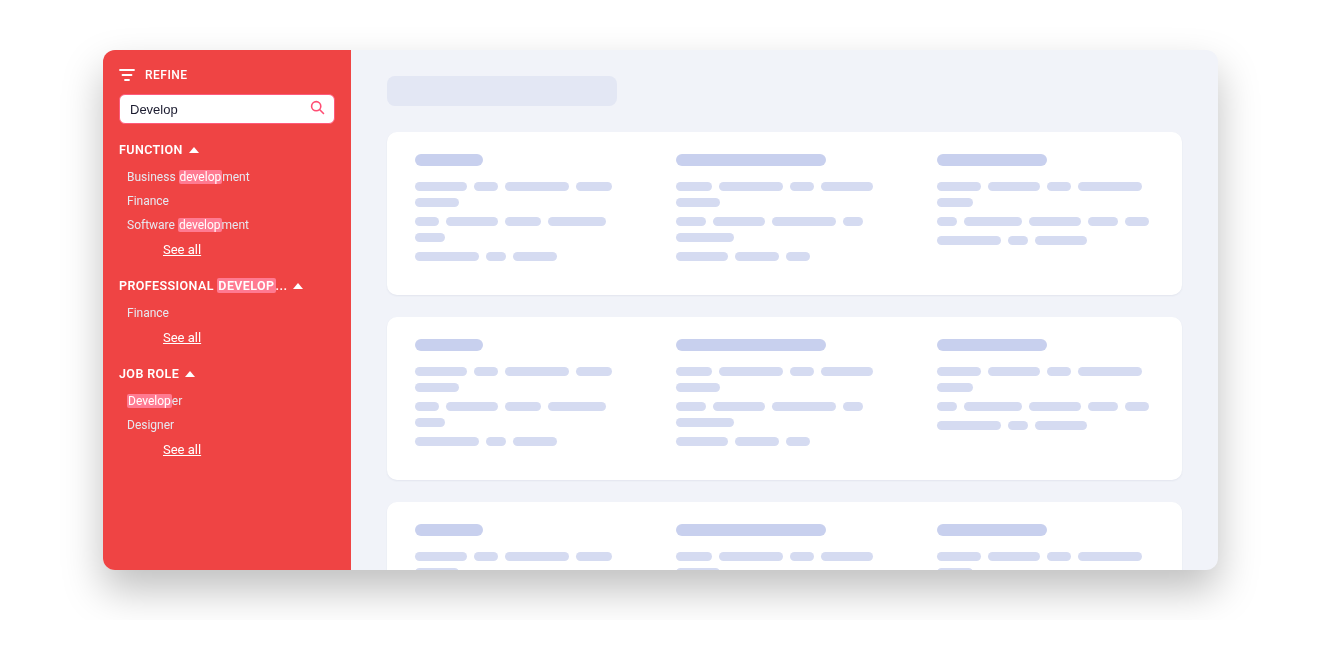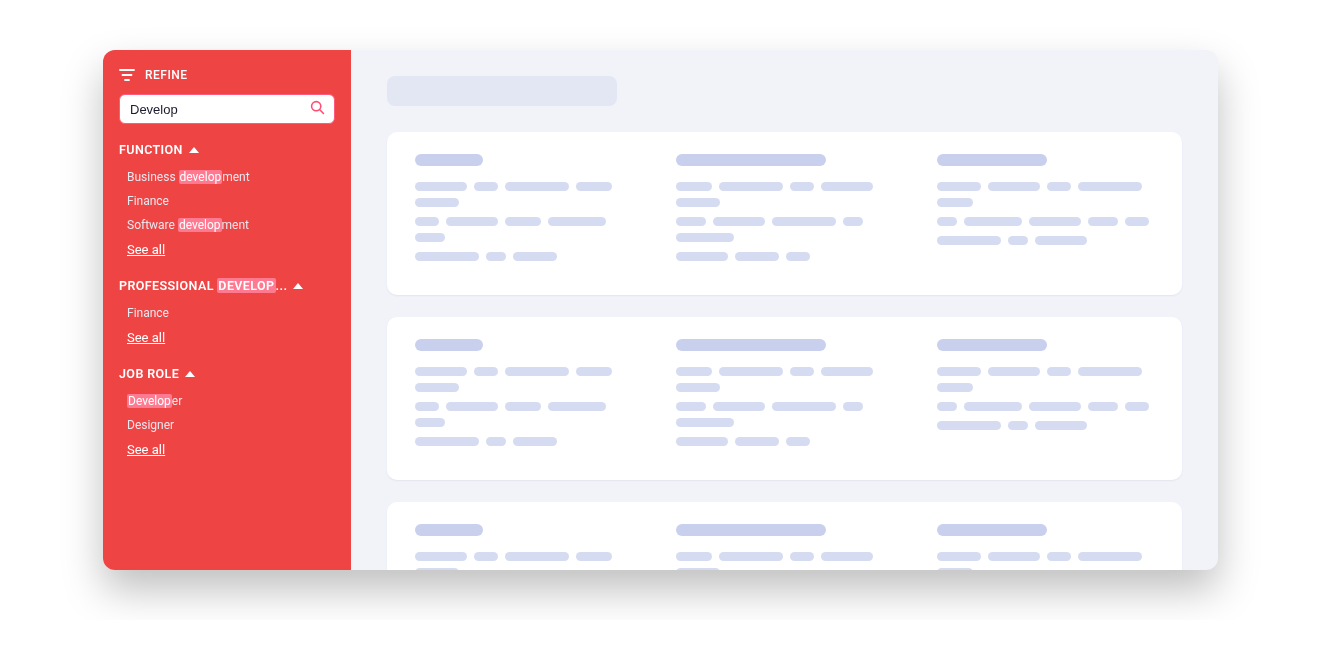--- a/index.html
+++ b/index.html
@@ -90,20 +90,21 @@
     padding: 5px 0;
     color: #e6e8f0;
     cursor: pointer;
   }
   .see-all {
     font-size: 13px;
     padding: 5px 0;
     color: #fff;
     text-decoration: underline;
     cursor: pointer;
+    margin-left: 36px;
   }
   .hl {
     background: #ff7a91;
     color: #fff;
     padding: 0 1px;
     border-radius: 2px;
   }
 
   .main {
     flex: 1;

